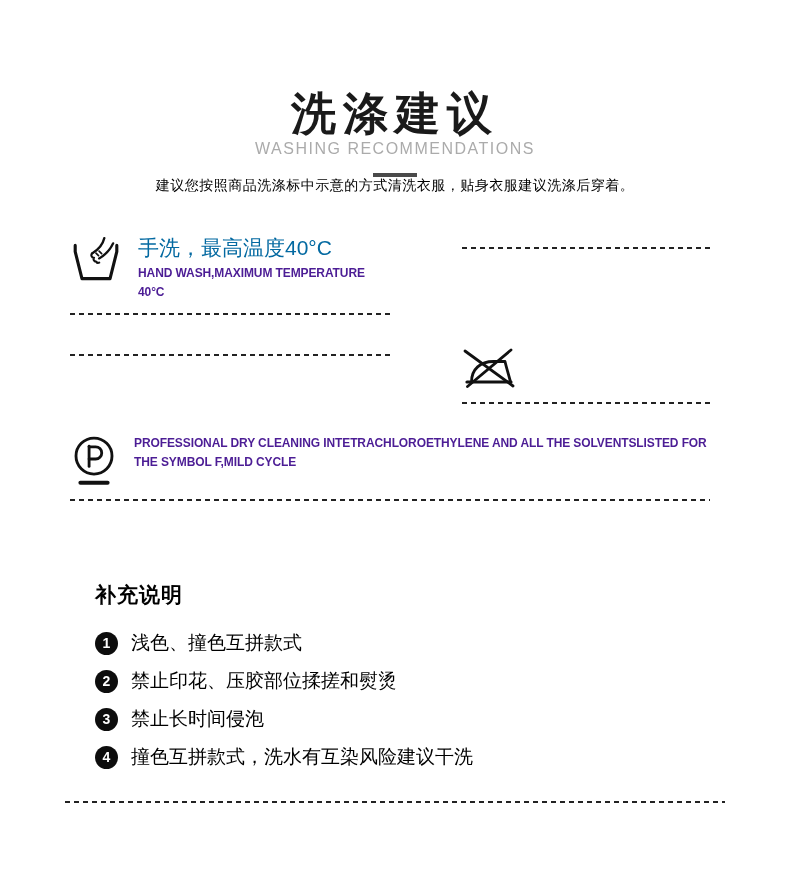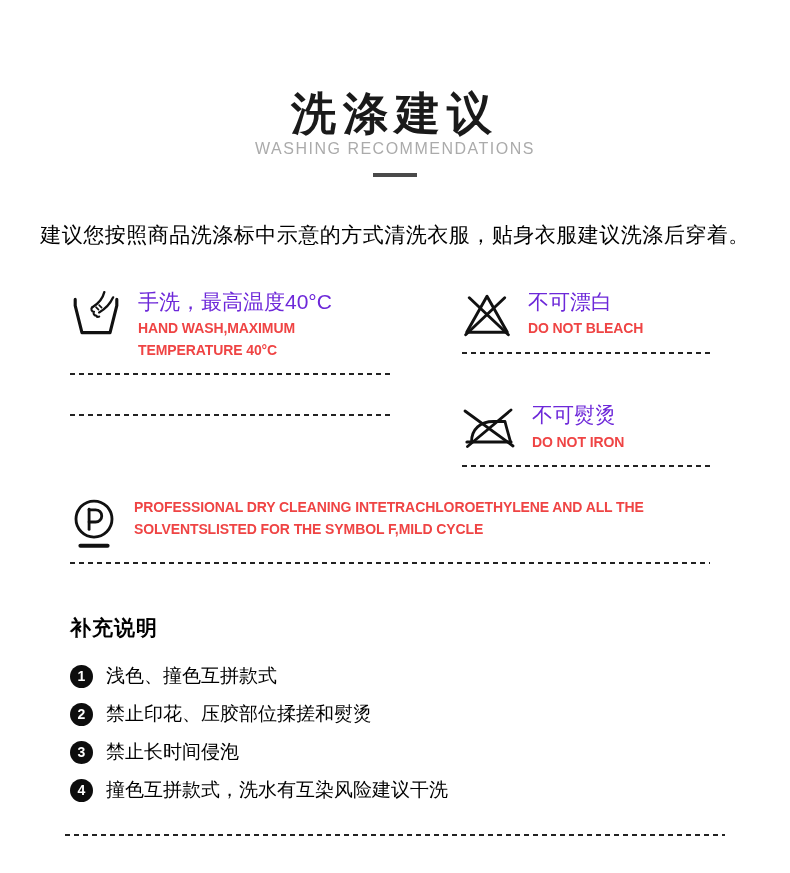--- a/index.html
+++ b/index.html
@@ -21,50 +21,50 @@
   }
   .subtitle {
     font-size:16px; letter-spacing:1.5px;
     color:#ababab; font-weight:400;
   }
   .accent-bar {
     width:44px; height:4px; background:#4a4a4a; margin:15px auto 0;
   }
   
   .intro {
-    margin-top:44px; text-align:center;
-    font-size:21px; color:#000; letter-spacing:0.5px;
+    text-align:center;
+    font-size:14px; color:#000; letter-spacing:0.5px;
   }
   
   .care { margin-top:40px; }
   .care-row {
     display:flex; justify-content:space-between;
     padding:0 78px 0 70px; margin-bottom:27px;
   }
   .care-item { display:flex; align-items:flex-start; }
   .care-item.col-left  { width:322px; }
   .care-item.col-right { width:250px; }
   .care-item.col-full  { width:100%; }
   .care-cell { width:100%; }
   .care-line { display:flex; gap:16px; align-items:flex-start; }
   .icon-box { flex:0 0 auto; margin-top:2px; }
   .icon-box svg { display:block; }
-  .care-label { font-size:21px; color:#6d28d9; font-weight:500; line-height:1.25; }
+  .care-label { font-size:21px; color:#0369a1; font-weight:500; line-height:1.25; }
   .care-sublabel {
-    margin-top:3px; font-size:14px; font-weight:700; color:#ef4444;
+    margin-top:3px; font-size:12px; font-weight:700; color:#4c1d95;
     line-height:1.55; letter-spacing:-0.1px;
   }
   .dash {
     height:2px; margin-top:12px;
     background-image:repeating-linear-gradient(90deg,#222 0 5px,transparent 5px 9px);
   }
   .care-row.full { padding:0 80px 0 70px; margin-bottom:0; }
   .care-row.full .dash { margin-top:10px; }
   
-  .notes { margin-top:50px; padding-left:70px; }
+  .notes { margin-top:80px; padding-left:95px; }
   .notes-heading { font-size:21px; font-weight:700; color:#000; letter-spacing:1px; }
   .notes-list { margin-top:21px; list-style:none; }
   .note-item {
     display:flex; align-items:center; gap:13px;
     margin-bottom:12px; font-size:19px; color:#000;
   }
   .num-badge {
     flex:0 0 auto; width:23px; height:23px; border-radius:50%;
     background:#0d0d0d; color:#fff; font-size:14px; font-weight:700;
     display:flex; align-items:center; justify-content:center; line-height:1;
@@ -107,33 +107,20 @@
             <span>
               <div class="care-label">手洗，最高温度40°C</div>
               <div class="care-sublabel">HAND WASH,MAXIMUM TEMPERATURE 40°C</div>
             </span>
           </div>
           <div class="dash"></div>
         </div>
       </div>
       <div class="care-item col-right">
         <div class="care-cell">
-          <div class="care-line">
-            <span class="icon-box">
-              <svg width="50" height="48" viewBox="0 0 48 46" fill="none" stroke="#111" stroke-linecap="round" stroke-linejoin="round">
-                <path d="M24 5 L4.5 39.5 L43.5 39.5 Z" stroke-width="2.8"></path>
-                <path d="M7 6.5 L44.5 42" stroke-width="2.8"></path>
-                <path d="M41 6.5 L3.5 42" stroke-width="2.8"></path>
-              </svg>
-            </span>
-            <span>
-              <div class="care-label">不可漂白</div>
-              <div class="care-sublabel">DO NOT BLEACH</div>
-            </span>
-          </div>
           <div class="dash"></div>
         </div>
       </div>
     </div>
 
     <div class="care-row">
       <div class="care-item col-left">
         <div class="care-cell">
           <div class="dash"></div>
         </div>
@@ -141,24 +128,20 @@
       <div class="care-item col-right">
         <div class="care-cell">
           <div class="care-line">
             <span class="icon-box">
               <svg width="54" height="46" viewBox="0 0 54 44" fill="none" stroke="#111" stroke-linecap="round" stroke-linejoin="round">
                 <path d="M5 37 L49 37" stroke-width="3.2"></path>
                 <path d="M9.5 37 C9.5 24 18.5 16.5 31.5 16.5 L43 16.5 C44.5 23 47 31 48.5 37" stroke-width="2.8"></path>
                 <path d="M3 6 L51 41" stroke-width="2.8"></path>
                 <path d="M49 5 L5.5 41.5" stroke-width="2.8"></path>
               </svg>
-            </span>
-            <span>
-              <div class="care-label">不可熨烫</div>
-              <div class="care-sublabel">DO NOT IRON</div>
             </span>
           </div>
           <div class="dash"></div>
         </div>
       </div>
     </div>
 
     <div class="care-row full">
       <div class="care-item col-full">
         <div class="care-cell">

